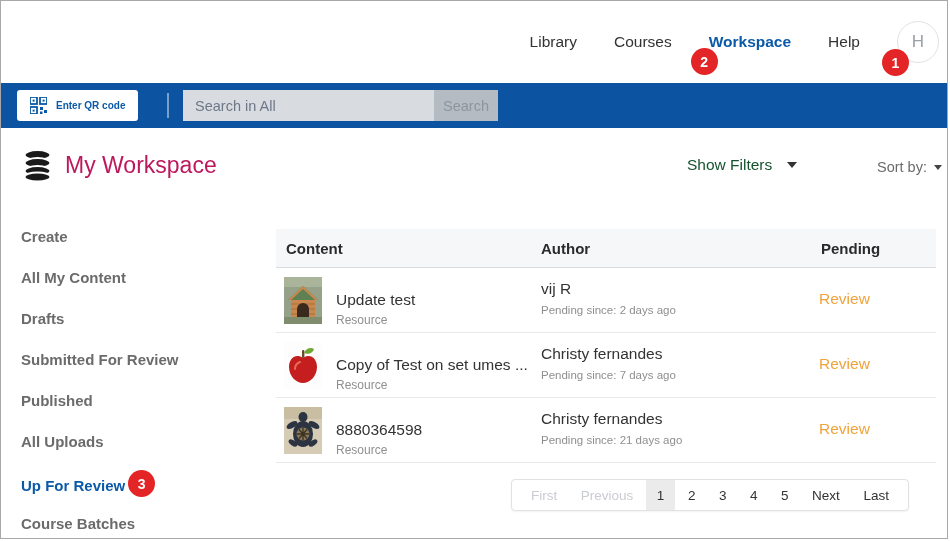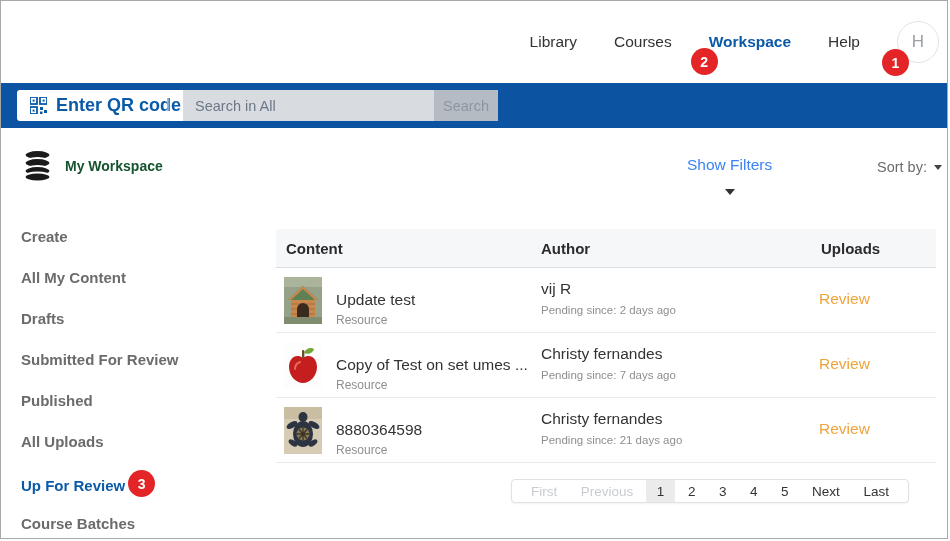--- a/index.html
+++ b/index.html
@@ -15,43 +15,43 @@
            border-radius:50%; background:#e42527; color:#fff; font-size:14px; font-weight:700; }
   .badge:empty { display:none; }
   .nav-badge { position:absolute; left:-18px; bottom:-24px; }
   .avatar { position:relative; width:42px; height:42px; border:1px solid #e3e3e3; border-radius:50%;
             display:flex; align-items:center; justify-content:center; color:#9aa0a6; font-size:17px; background:#fff; }
   .avatar-badge { position:absolute; left:-16px; bottom:-14px; }
 
   
   .qr-bar { position:absolute; top:82px; left:0; right:0; height:45px; background:#0c53a2; }
   .qr-btn { position:absolute; left:16px; top:7px; height:31px; padding:0 13px; background:#fff; border:none;
-            border-radius:3px; color:#0b5aa8; font-weight:700; font-size:18px; display:flex; align-items:center; gap:9px; cursor:pointer; }
+            border-radius:3px; color:#0b5aa8; font-weight:700; font-size:10px; display:flex; align-items:center; gap:9px; cursor:pointer; }
   .qr-divider { position:absolute; left:166px; top:10px; width:2px; height:25px; background:rgba(255,255,255,.45); }
   .allsearch-input { position:absolute; left:182px; top:7px; width:251px; height:31px; background:#d8dce1;
             border:none; padding:0 12px; font-size:14.5px; color:#4c1d95; outline:none; }
   .allsearch-input::placeholder { color:#6e7787; }
   .allsearch-btn { position:absolute; left:433px; top:7px; width:64px; height:31px; background:#b4bbc3;
             border:none; color:#8e959f; font-size:14.5px; cursor:pointer; }
 
   
   .ws-header { position:absolute; left:20px; top:148px; display:flex; align-items:center; gap:11px; }
-  .ws-title { font-size:14px; font-weight:700; color:#14532d; }
+  .ws-title { font-size:23px; font-weight:400; color:#be185d; }
   .side-menu { position:absolute; left:20px; top:227px; list-style:none; }
   .side-menu li { height:19px; margin-bottom:22px; font-size:15px; font-weight:600; color:#6b6b6b; cursor:pointer; white-space:nowrap; }
   .side-menu li.active .side-label { color:#0b5aa8; text-underline-offset:3px; }
   .side-badge { position:relative; top:-4px; margin-left:3px; vertical-align:middle; }
 
   
   .content-search { position:absolute; left:275px; top:144px; width:280px; height:37px; border-bottom:1px solid #9b9b9b; }
   .content-search input { width:230px; height:100%; border:none; outline:none; font-size:15px; color:#333; background:transparent; padding-left:4px; }
   .content-search input::placeholder { color:#9e9e9e; }
   .search-circle { position:absolute; right:2px; top:0; width:34px; height:34px; border:1px solid #d4d4d4; border-radius:50%;
                    background:#fff; display:flex; align-items:center; justify-content:center; cursor:pointer; }
-  .show-filters { position:absolute; left:686px; top:155px; font-size:15.5px; color:#3b82f6; display:flex; align-items:center; gap:15px; cursor:pointer;flex-direction:column; }
+  .show-filters { position:absolute; left:686px; top:155px; font-size:15.5px; color:#14532d; display:flex; align-items:center; gap:15px; cursor:pointer; }
   .sort-by { position:absolute; left:876px; top:158px; font-size:14.5px; color:#6b6b6b; display:flex; align-items:center; gap:7px; cursor:pointer; }
   .caret { width:0; height:0; border-left:5px solid transparent; border-right:5px solid transparent; border-top:6px solid #333; }
   .caret.small { border-left-width:4px; border-right-width:4px; border-top-width:5px; border-top-color:#444; }
 
   
   .tbl-header { position:absolute; left:275px; top:228px; width:660px; height:39px; background:#f6f7f9; border-bottom:1px solid #d9dce1; }
   .tbl-header span { position:absolute; top:0; line-height:39px; font-size:15px; font-weight:700; color:#2b2b2b; }
   .th-content { left:10px; } .th-author { left:265px; } .th-status { left:545px; }
   .tbl-rows { position:absolute; left:275px; top:267px; width:660px; }
   .row { position:relative; height:65px; border-bottom:1px solid #e7e9ec; background:#fff; }
@@ -59,21 +59,21 @@
   .thumb { width:38px; height:47px; display:block; }
   .row-title { font-size:15.5px; color:#333; margin-top:14px; }
   .row-type { font-size:12px; color:#8f8f8f; margin-top:4px; }
   .cell-author { position:absolute; left:265px; top:12px; }
   .author-name { font-size:15.5px; color:#333; }
   .author-pending { font-size:11.5px; color:#8f8f8f; margin-top:6px; }
   .cell-status { position:absolute; left:543px; top:22px; }
   .review-link { font-size:15.5px; color:#f0a33a; cursor:pointer; text-decoration:none; }
 
   
-  .pagination { position:absolute; left:510px; top:478px; width:398px; height:24px; background:#fff; border:1px solid #e2e2e2;
+  .pagination { position:absolute; left:510px; top:478px; width:398px; height:32px; background:#fff; border:1px solid #e2e2e2;
                 border-radius:4px; display:flex; align-items:stretch; justify-content:space-between; padding:0 8px;
                 box-shadow:0 1px 2px rgba(0,0,0,.05); }
   .pg-item { display:flex; align-items:center; padding:0 11px; font-size:13.5px; color:#333; cursor:pointer; }
   .pg-item.disabled { color:#c9ccd1; }
   .pg-item.active { background:#ebebeb; }
 </style>
 </head>
 <body>
 
 <div class="page">
@@ -152,21 +152,21 @@
     <span class="caret"></span>
   </div>
   <div class="sort-by">
     <span>Sort by:</span>
     <span class="caret small"></span>
   </div>
 
   <div class="tbl-header">
     <span class="th-content">Content</span>
     <span class="th-author">Author</span>
-    <span class="th-status">Uploads</span>
+    <span class="th-status">Pending</span>
   </div>
 
   <div class="tbl-rows">
 
     <div class="row">
       <div class="cell-content">
         <svg class="thumb" viewBox="0 0 38 47">
           <rect width="38" height="47" fill="#96a189"></rect>
           <rect y="0" width="38" height="10" fill="#a9b49a"></rect>
           <rect x="7" y="22" width="24" height="18" fill="#c9884e"></rect>

